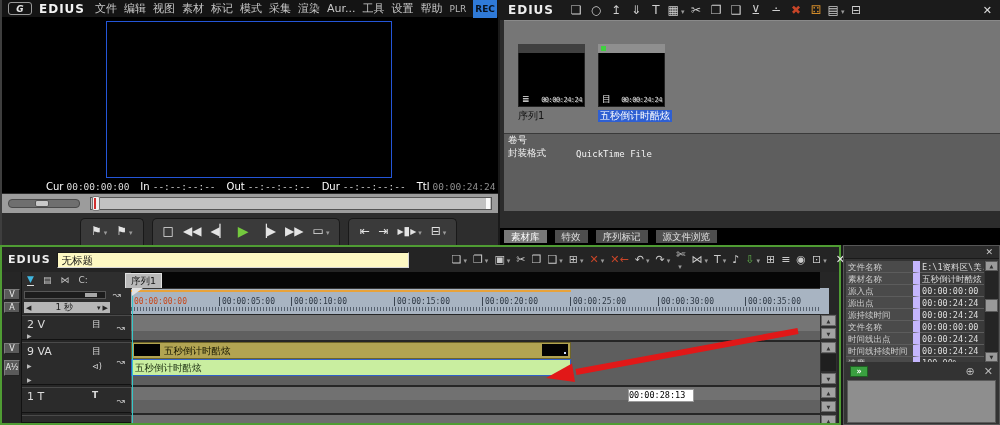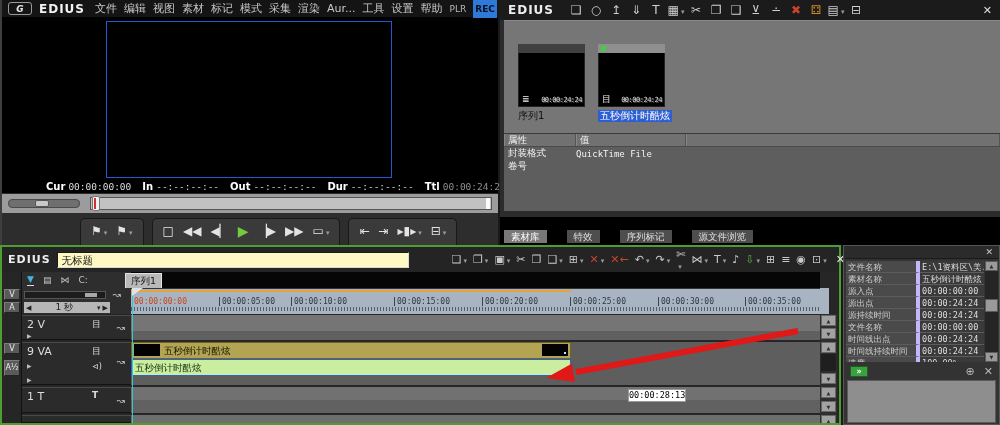--- a/index.html
+++ b/index.html
@@ -17,21 +17,21 @@
               align-items:center;justify-content:center;font-size:9px;color:#e8e8e8;font-style:italic;font-weight:bold}
   .app-name{color:#f2f2f2;font-weight:bold;letter-spacing:1px;font-size:12px;margin-right:3px}
   .mb-right{margin-left:auto;display:flex;align-items:center;gap:7px}
   .plr{font-size:9px;font-weight:normal;color:#b8b8b8}
   .rec{font-size:9px;font-weight:bold;background:#2f7ad8;color:#07121f;padding:16px 2px}
   .winbtn{color:#ddd;font-size:10px;font-weight:bold}
   .video{position:relative;height:175px;background:#000}
   .safe-rect{position:absolute;left:104px;top:3px;width:286px;height:157px;border:1px solid #2456d8}
   .statusbar{position:absolute;left:0;right:0;bottom:0;height:13px;display:flex;align-items:center;
              padding-left:44px;font-size:10px;color:#e6e6e6;white-space:nowrap}
-  .sb-label{font-weight:bold;color:#fff;margin-right:3px}
+  .sb-label{font-weight:normal;color:#fff;margin-right:3px}
   .sb-val{font-family:"DejaVu Sans Mono","Liberation Mono",monospace;color:#dcdcdc;margin-right:11px;font-size:9.5px}
   .sb-ttl{color:#8f8f8f}
   .sliderrow{height:20px;background:#9c9c9c;display:flex;align-items:center;gap:10px;padding:0 6px;border-top:1px solid #2a2a2a}
   .shuttle{width:72px;height:9px;background:#6f6f6f;border:1px solid #4a4a4a;border-radius:4px;position:relative;flex:none}
   .shuttle-handle{position:absolute;left:26px;top:0;width:14px;height:7px;background:#c9c9c9;border:1px solid #555;border-radius:2px}
   .seekbar{flex:1;height:13px;background:#c2c2c2;border:1px solid #555;position:relative}
   .seek-head{position:absolute;left:1px;top:-2px;width:8px;height:15px;background:#f2f2f2;border:1px solid #777;border-radius:2px}
   .seek-head::after{content:"";position:absolute;left:1px;top:1px;bottom:1px;width:2px;background:#d03030}
   .seek-end{position:absolute;right:1px;top:0;width:4px;height:11px;background:#fafafa}
   .transport{height:32px;background:#2d2d2d;display:flex;align-items:flex-end;padding-left:78px;gap:8px}
@@ -62,22 +62,22 @@
   .thumb-tc{position:absolute;right:2px;bottom:2px;color:#ddd;font-size:7px;letter-spacing:-0.5px;text-shadow:1px 1px 0 #555}
   .thumb-label{margin-top:3px;font-size:10px;color:#141414;width:max-content;max-width:92px;line-height:12px}
   .card2 .thumb-label{background:#2e5fd2;color:#fff;padding:0 2px}
   .bin-props{margin-left:4px;height:78px;background:#5e5e5e;border-top:1px solid #3a3a3a}
   .props-header{display:flex;height:13px;background:#717171;border-bottom:1px solid #4a4a4a;font-size:9.5px;color:#f2f2f2}
   .ph-cell{padding:0 4px;border-right:1px solid #545454;box-shadow:inset 1px 0 0 #868686}
   .ph-prop{width:72px}.ph-val{width:110px}.ph-fill{flex:1}
   .props-row{display:flex;height:13px;font-size:9.5px;color:#f4f4f4;align-items:center}
   .pr-label{width:72px;padding:0 4px}
   .pr-value{font-family:"DejaVu Sans Mono","Liberation Mono",monospace;font-size:9px}
-  .bin-tabs{position:absolute;left:0;right:0;bottom:0;height:28px;background:#000;display:flex;align-items:flex-end;
-            gap:20px;padding:0 0 2px 4px}
+  .bin-tabs{position:absolute;left:0;right:0;bottom:0;height:17px;background:#000;display:flex;align-items:flex-end;
+            gap:8px;padding:0 0 2px 4px}
   .bin-tab{height:13px;line-height:13px;padding:0 7px;font-size:9.5px;background:#4e4e4e;color:#e0e0e0;white-space:nowrap}
   .bin-tab.active{background:#787878;color:#fff}
 
   
   #timeline{position:absolute;left:0;top:245px;width:841px;height:180px;border:2px solid #4f9c33;background:#242424}
   .tl-bar{height:25px;display:flex;align-items:center;padding:0 6px;gap:6px}
   .tl-title{font-weight:bold;color:#ededed;font-size:11px;letter-spacing:1px}
   .tl-name{width:352px;height:16px;background:#fef9c3;border:1px solid #1a1a1a;border-bottom-color:#d8d8d8;
            border-right-color:#d8d8d8;color:#101010;font-size:10.5px;line-height:14px;padding:0 4px;flex:none}
   .tl-icons{display:flex;align-items:center;margin-left:34px}
@@ -130,36 +130,36 @@
   .row-part{position:absolute;left:129px;top:143px;width:689px;height:8px;background:#6e6e6e}
   .clip-video{position:absolute;left:129px;top:70px;width:440px;height:17px;background:#b2a452;border:1px solid #6e6428}
   .cv-thumb{position:absolute;top:1px;width:26px;height:12px;background:#030303}
   .cv-l{left:2px}.cv-r{right:2px}
   .cv-r::after{content:"";position:absolute;right:2px;bottom:2px;width:2px;height:2px;background:#cfe0ff}
   .cv-label{position:absolute;left:32px;top:2px;font-size:9.5px;color:#161600;white-space:nowrap}
   .clip-audio{position:absolute;left:129px;top:87px;width:440px;height:17px;background:#c9eea0;border:1px solid #3060c8}
   .ca-label{position:absolute;left:3px;top:2px;font-size:9.5px;color:#1c2e10;white-space:nowrap}
   .playhead{position:absolute;left:130px;top:16px;width:1px;height:135px;background:#35c8c8}
   .ph-marker{position:absolute;left:130px;top:16px;width:0;height:0;border-top:8px solid #e2e2e2;border-right:11px solid transparent}
-  .tooltip{position:absolute;left:626px;top:117px;width:58px;height:13px;background:#fff;border:1px solid #9a9a9a;
-           font-size:8.5px;color:#000;text-align:right;line-height:11px;
+  .tooltip{position:absolute;left:626px;top:117px;width:66px;height:13px;background:#fff;border:1px solid #9a9a9a;
+           font-size:8.5px;color:#000;text-align:left;line-height:11px;
            font-family:"DejaVu Sans Mono","Liberation Mono",monospace}
   .tl-scroll{position:absolute;left:818px;top:42px;width:17px;height:109px;background:#2e2e2e}
   .s-btn{position:absolute;left:1px;width:15px;height:11px;background:#a2a2a2;border:1px solid #666;
          color:#333;font-size:5px;text-align:center;line-height:10px}
   .s-slot{position:absolute;left:1px;top:40px;width:15px;height:17px;background:#1f1f1f}
 
   
   #info{position:absolute;left:843px;top:245px;width:157px;height:180px;background:#333;border:1px solid #565656}
   .info-titlebar{height:13px;background:#2b2b2b;display:flex;align-items:center;border-bottom:1px solid #1a1a1a}
   .info-close{margin-left:auto;margin-right:6px;color:#ccc;font-size:9px;font-weight:bold}
   .info-table{position:absolute;left:2px;top:15px;width:138px;height:101px;overflow:hidden}
   .i-row{display:flex;height:12px}
   .i-label{width:76px;background:#4a4a4a;color:#cfcfcf;font-size:8.5px;padding:1px 8px 0 2px;border-bottom:1px solid #5c5c5c;
-           border-right:4px solid #c4b5fd;white-space:nowrap;overflow:hidden}
+           border-right:7px solid #c4b5fd;white-space:nowrap;overflow:hidden}
   .i-value{width:66px;background:#3a3a3a;color:#dedede;font-size:8.5px;padding:1px 0 0 2px;border-bottom:1px solid #5c5c5c;
            font-family:"DejaVu Sans Mono","Liberation Mono",monospace;white-space:nowrap;overflow:hidden}
   .info-scroll{position:absolute;left:141px;top:15px;width:13px;height:101px;background:#252525}
   .is-btn{position:absolute;left:0;width:13px;height:10px;background:#9a9a9a;border:1px solid #5a5a5a;
           color:#2e2e2e;font-size:5px;text-align:center;line-height:9px}
   .is-up{top:0}.is-down{bottom:0}
   .is-thumb{position:absolute;left:0;top:38px;width:13px;height:13px;background:#9a9a9a;border:1px solid #5a5a5a}
   .info-toolbar{position:absolute;left:0;top:117px;width:155px;height:16px;display:flex;align-items:center;padding:0 6px}
   .btn-expand{width:18px;height:11px;background:#3aa040;border:1px solid #1e5f22;color:#fff;font-size:8px;
               font-weight:bold;text-align:center;line-height:9px}
@@ -278,32 +278,27 @@
           <span class="rec-dot"></span>
         </div>
         <div class="thumb-img">
           <span class="thumb-icon">目</span>
           <span class="thumb-tc mono">00:00:24:24</span>
         </div>
         <div class="thumb-label">五秒倒计时酷炫</div>
       </div>
     </div>
     <div class="bin-props">
-      <div class="props-header">
-        <span class="ph-cell ph-prop">属性</span>
-        <span class="ph-cell ph-val">值</span>
-        <span class="ph-cell ph-fill"></span>
+      <div class="props-row">
+        <span class="pr-label">卷号</span>
+        <span class="pr-value"></span>
       </div>
       <div class="props-row">
         <span class="pr-label">封装格式</span>
         <span class="pr-value">QuickTime File</span>
-      </div>
-      <div class="props-row">
-        <span class="pr-label">卷号</span>
-        <span class="pr-value"></span>
       </div>
     </div>
     <div class="bin-tabs">
       <span class="bin-tab active">素材库</span>
       <span class="bin-tab">特效</span>
       <span class="bin-tab">序列标记</span>
       <span class="bin-tab">源文件浏览</span>
     </div>
   </section>
 

